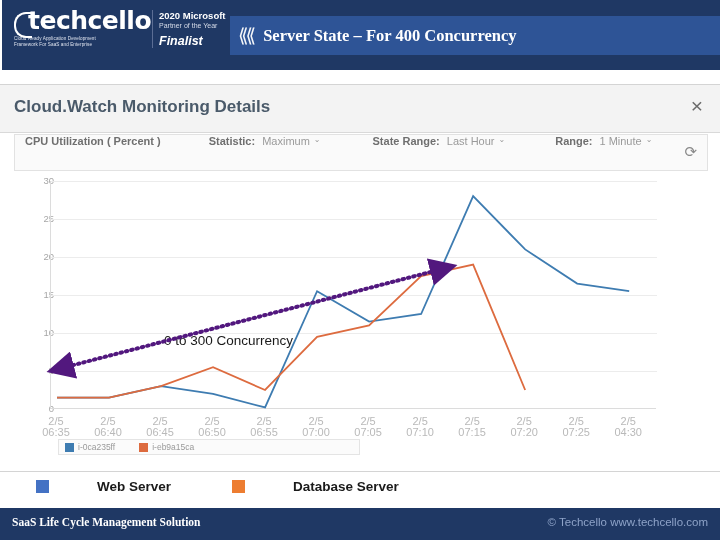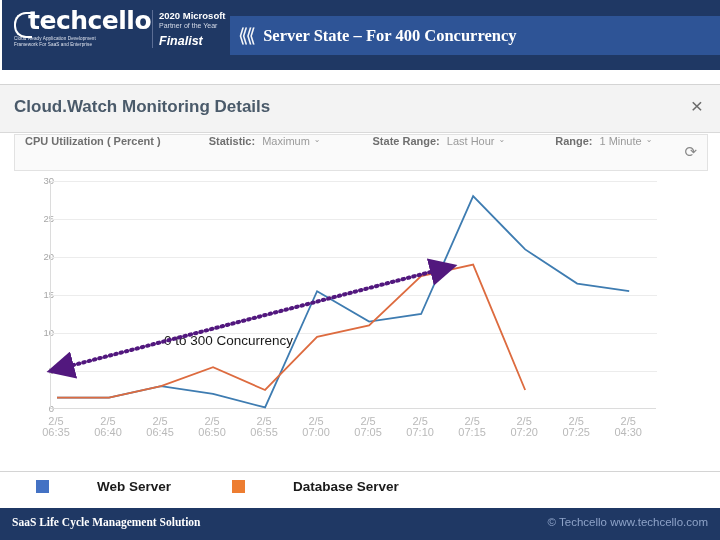--- a/index.html
+++ b/index.html
@@ -403,20 +403,26 @@
         <marker id="ah" markerWidth="7" markerHeight="7" refX="3" refY="3.5" orient="auto">
           <polygon points="0 0, 7 3.5, 0 7" fill="#52187e"></polygon>
         </marker>
         <marker id="ah2" markerWidth="7" markerHeight="7" refX="4" refY="3.5" orient="auto">
           <polygon points="7 0, 0 3.5, 7 7" fill="#52187e"></polygon>
         </marker>
       </defs>
       <line x1="48" y1="195" x2="428" y2="96" stroke="#52187e" stroke-width="4" stroke-dasharray="1.5,4" stroke-linecap="round" marker-end="url(#ah)" marker-start="url(#ah2)"></line>
     </svg>
 
+    <div class="legend-mini">
+      <span class="lm-swatch" id="lmsw0" style="background: rgb(62, 124, 177);"></span>
+      <span>i-0ca235ff</span>
+      <span class="lm-swatch" id="lmsw1" style="margin-left: 24px; background: rgb(221, 107, 63);"></span>
+      <span>i-eb9a15ca</span>
+    </div>
   </div>
 </div>
 
 <div class="legend-row">
   <div class="lg-item" style="left:36px; top:5px;">
     <span class="lg-sw" id="lgsw0" style="background: rgb(68, 114, 196);"></span>
     <span class="lg-txt">Web Server</span>
   </div>
   <div class="lg-item" style="left:232px; top:5px;">
     <span class="lg-sw" id="lgsw1" style="background: rgb(237, 125, 49);"></span>

